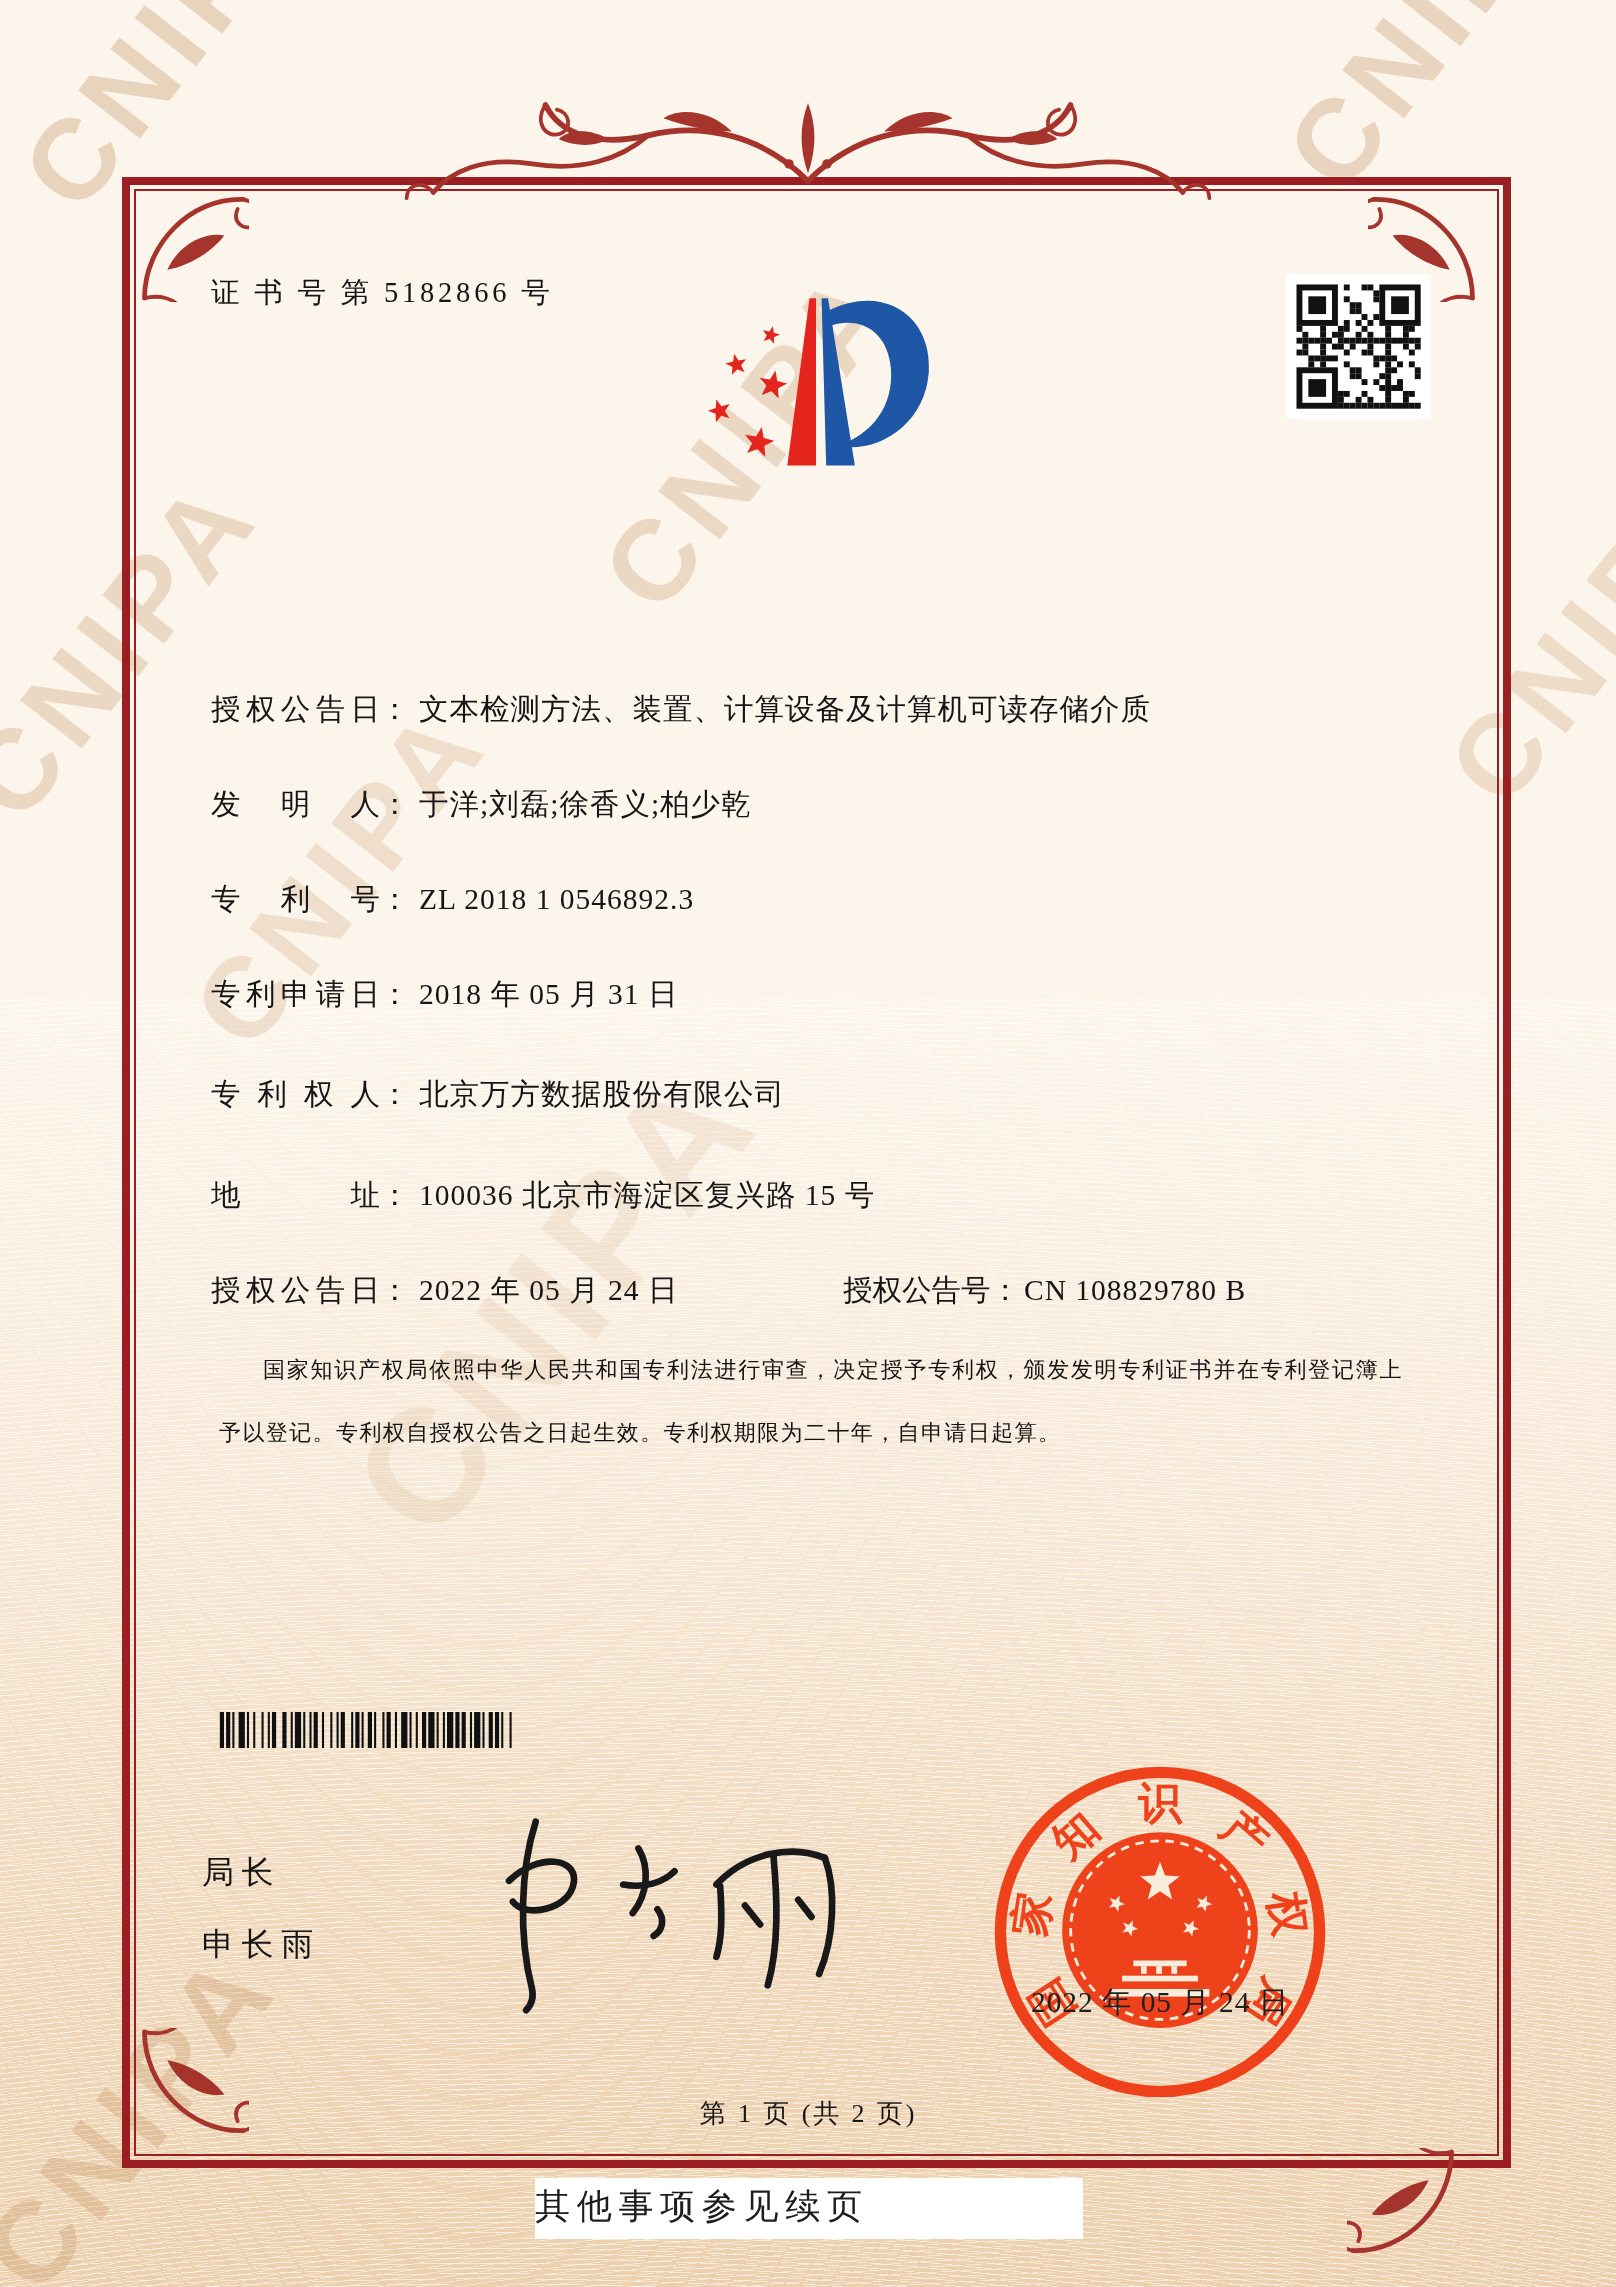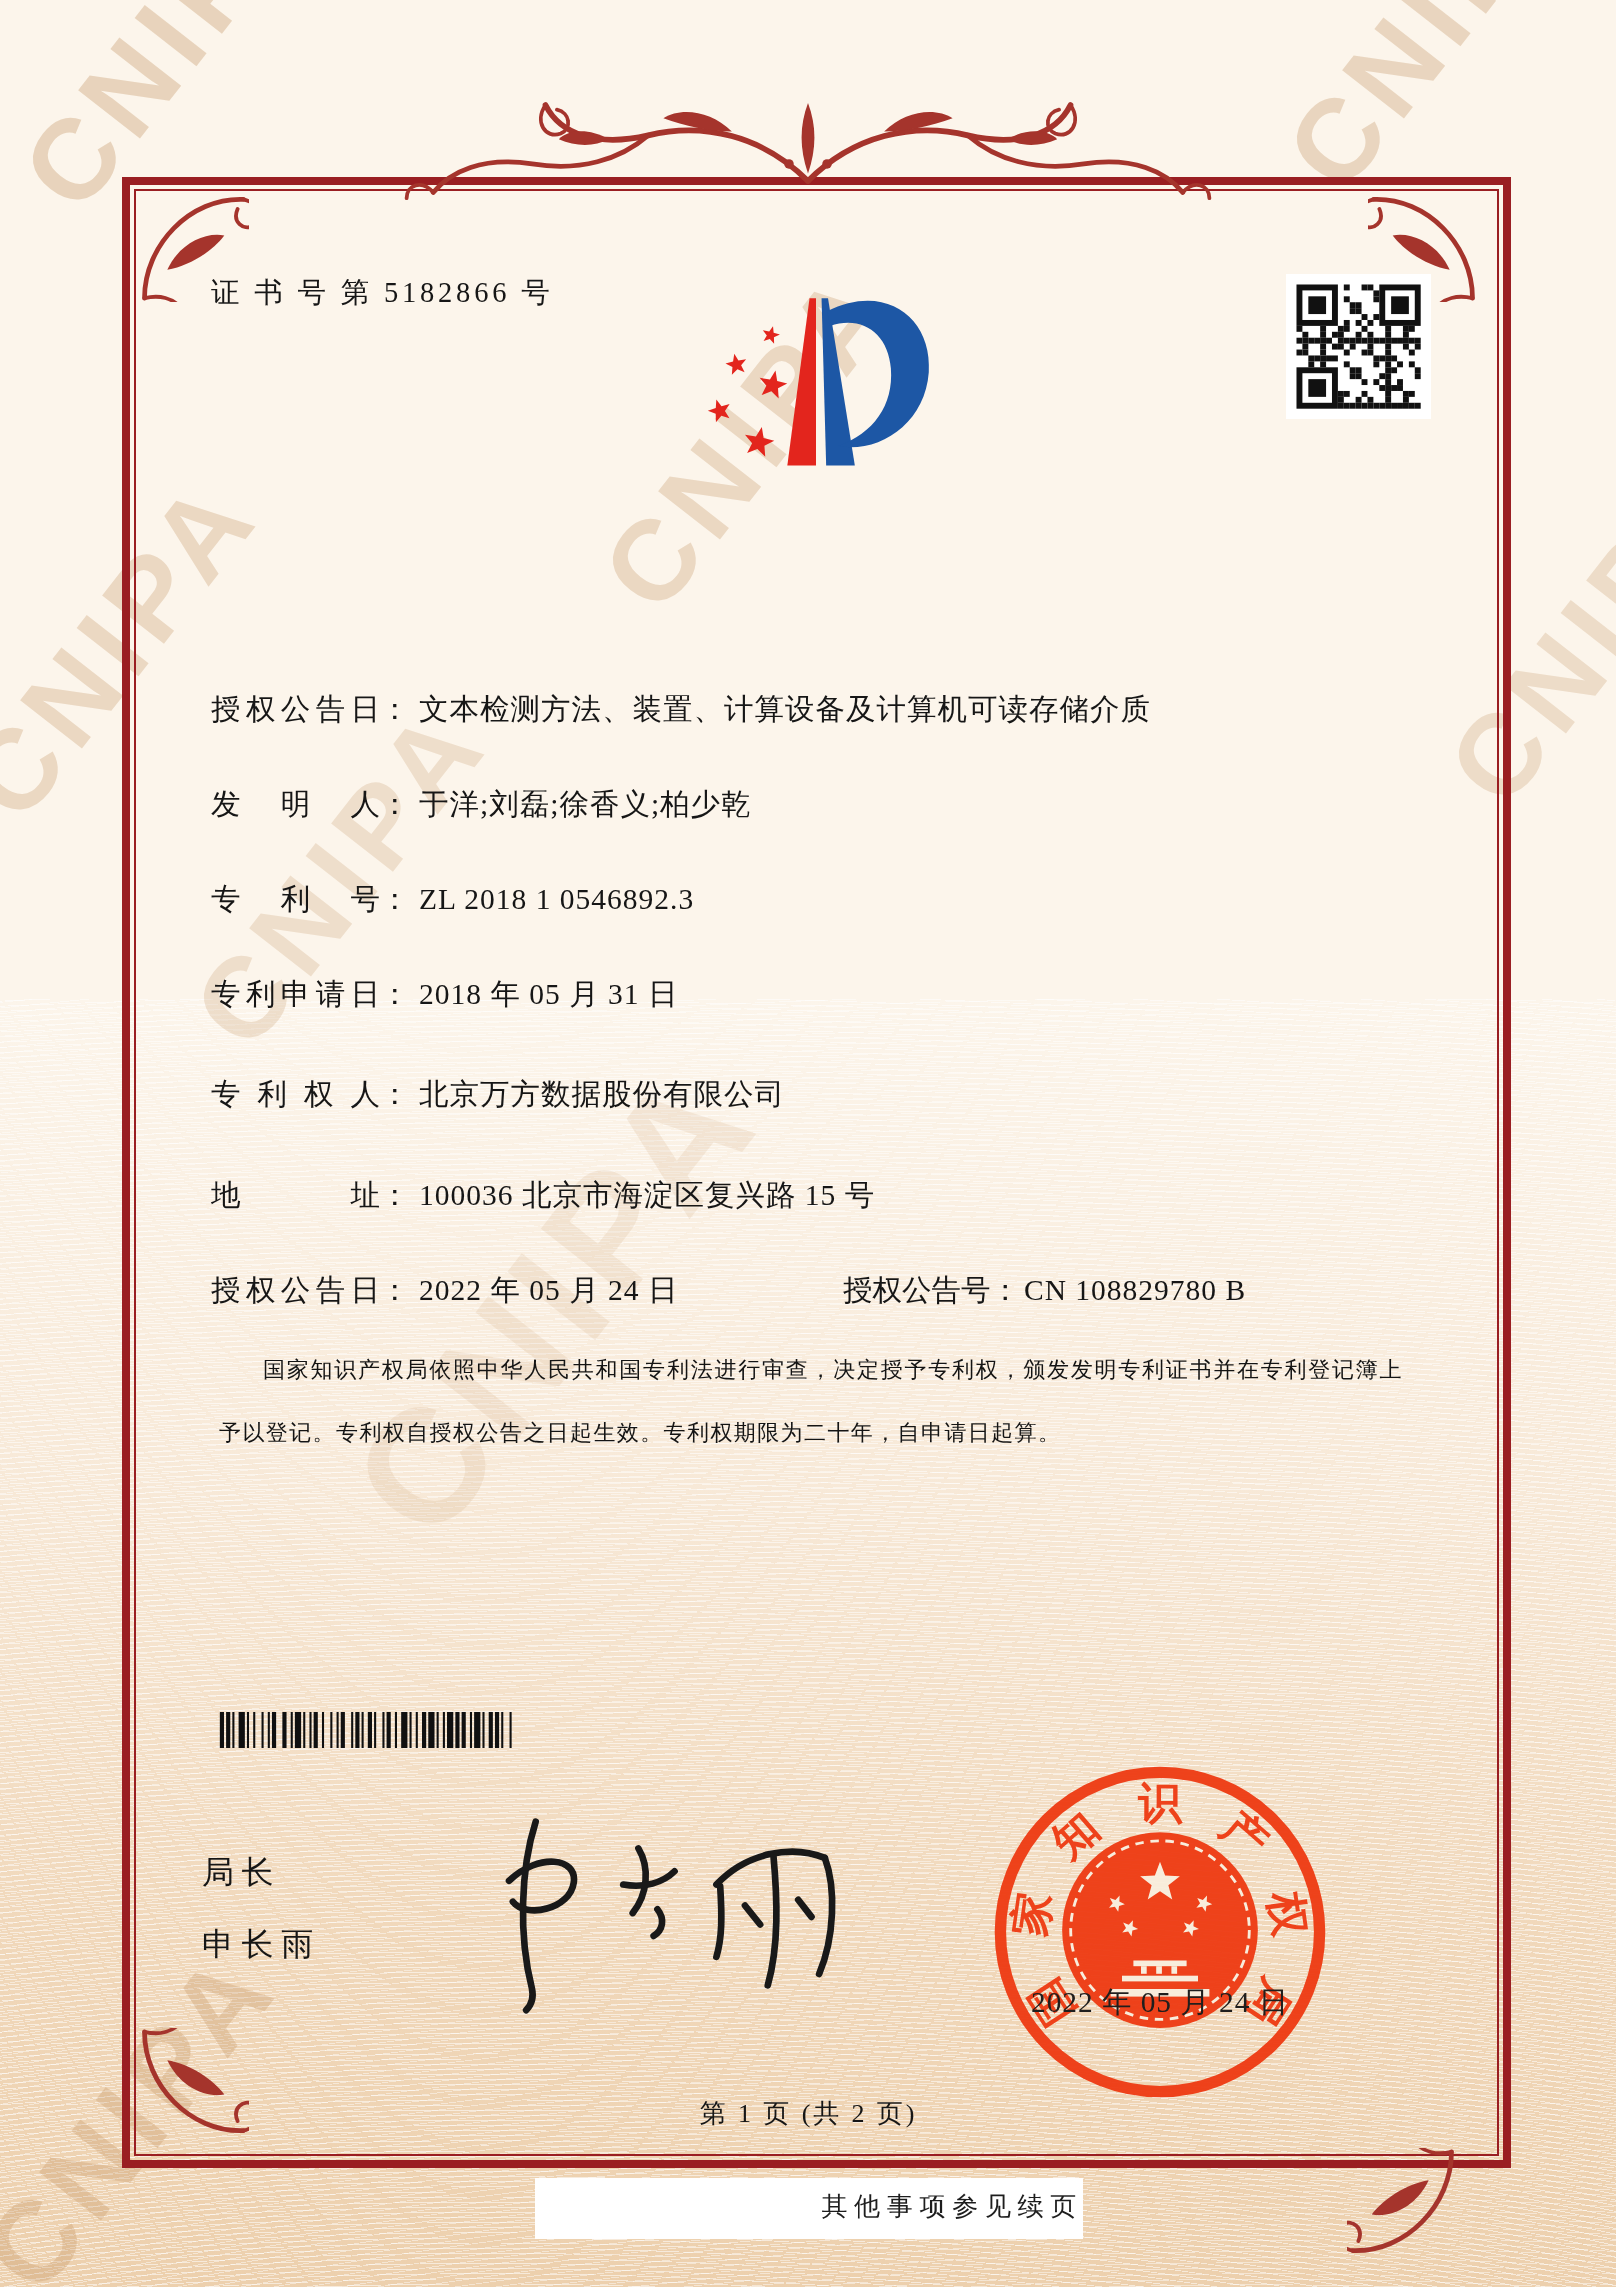--- a/index.html
+++ b/index.html
@@ -30,21 +30,21 @@
   .grant2 .fvalue{margin-left:4px;}
   .paras{position:absolute;left:211px;top:1330px;width:1200px;}
   .paras p{margin:8px;font-size:22px;line-height:63px;letter-spacing:1.4px;text-align:justify;text-indent:2em;color:#141414;}
   .barcode{position:absolute;left:219px;top:1712px;width:356px;height:36px;}
   .signer-title{position:absolute;left:202px;top:1851px;font-size:32px;letter-spacing:7.6px;}
   .signer-name{position:absolute;left:202px;top:1923px;font-size:32px;letter-spacing:7.6px;}
   .signature{position:absolute;left:471px;top:1793px;width:409px;height:224px;}
   .seal{position:absolute;left:989px;top:1761px;width:342px;height:342px;z-index:5;opacity:.95;}
   .page-num{position:absolute;left:122px;top:2096px;width:1373px;text-align:center;font-size:26px;letter-spacing:2.9px;}
   .note-strip{position:absolute;left:535px;top:2178px;width:548px;height:61px;background:#ffffff;z-index:4;
-              text-align:right;line-height:57px;font-size:26px;letter-spacing:6.7px;color:#1d1d1d;}
+              text-align:left;line-height:57px;font-size:35px;letter-spacing:6.7px;color:#1d1d1d;}
 </style>
 </head>
 <body>
 
 <div class="page">
 
   <div class="waves"></div>
   <div class="wm-layer">
       <span class="wm" style="left: -28.5px; top: -28.5px; font-size: 114px; opacity: 0.32;">CNIPA</span>
       <span class="wm" style="left: 1236px; top: -48px; font-size: 114px; opacity: 0.3;">CNIPA</span>

